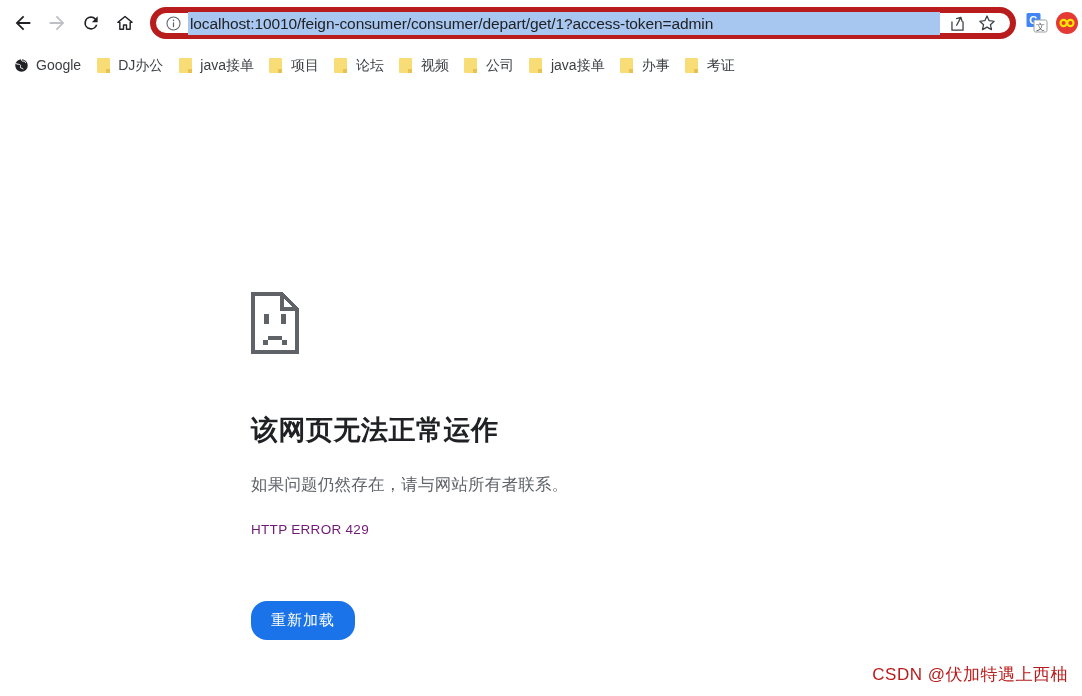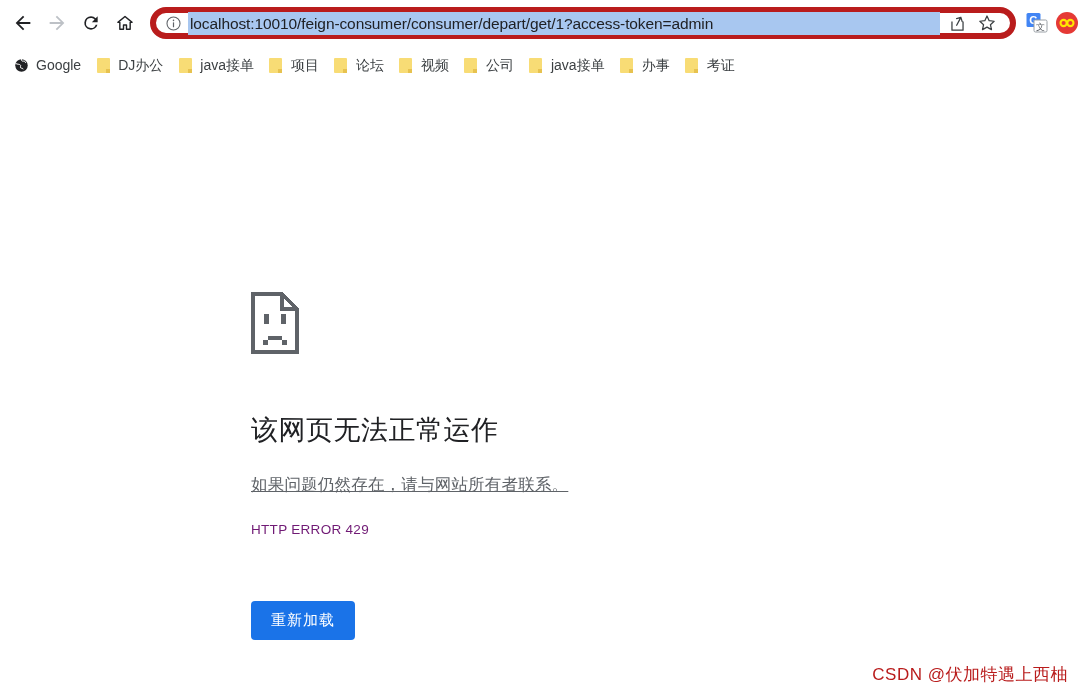--- a/index.html
+++ b/index.html
@@ -160,45 +160,44 @@
     width: 600px;
   }
   .sad-icon {
     width: 48px;
     height: 62px;
     margin-bottom: 58px;
   }
   .error-title {
     font-size: 27px;
     color: #202124;
-    font-weight: normal;
+    font-weight: bold;
     margin: 4px 0 26px 0;
     letter-spacing: 0.5px;
   }
   .error-subtitle {
     font-size: 16.5px;
     color: #5f6368;
     margin: 0 0 26px 0;
     letter-spacing: 0.2px;
-    text-decoration: underline;
   }
   .error-code {
     font-size: 13.5px;
     color: #701a75;
     margin: 0 0 64px 0;
     letter-spacing: 0.3px;
   }
   .reload-button {
     display: inline-block;
     background: #1a73e8;
     color: #ffffff;
     font-size: 15px;
     padding: 10px 20px;
     border: none;
-    border-radius: 4px;
+    border-radius: 16px;
     cursor: pointer;
     font-family: "Liberation Sans", "DejaVu Sans", sans-serif;
     letter-spacing: 1px;
   }
 
   .watermark {
     position: absolute;
     right: 14px;
     bottom: 10px;
     font-size: 17px;

